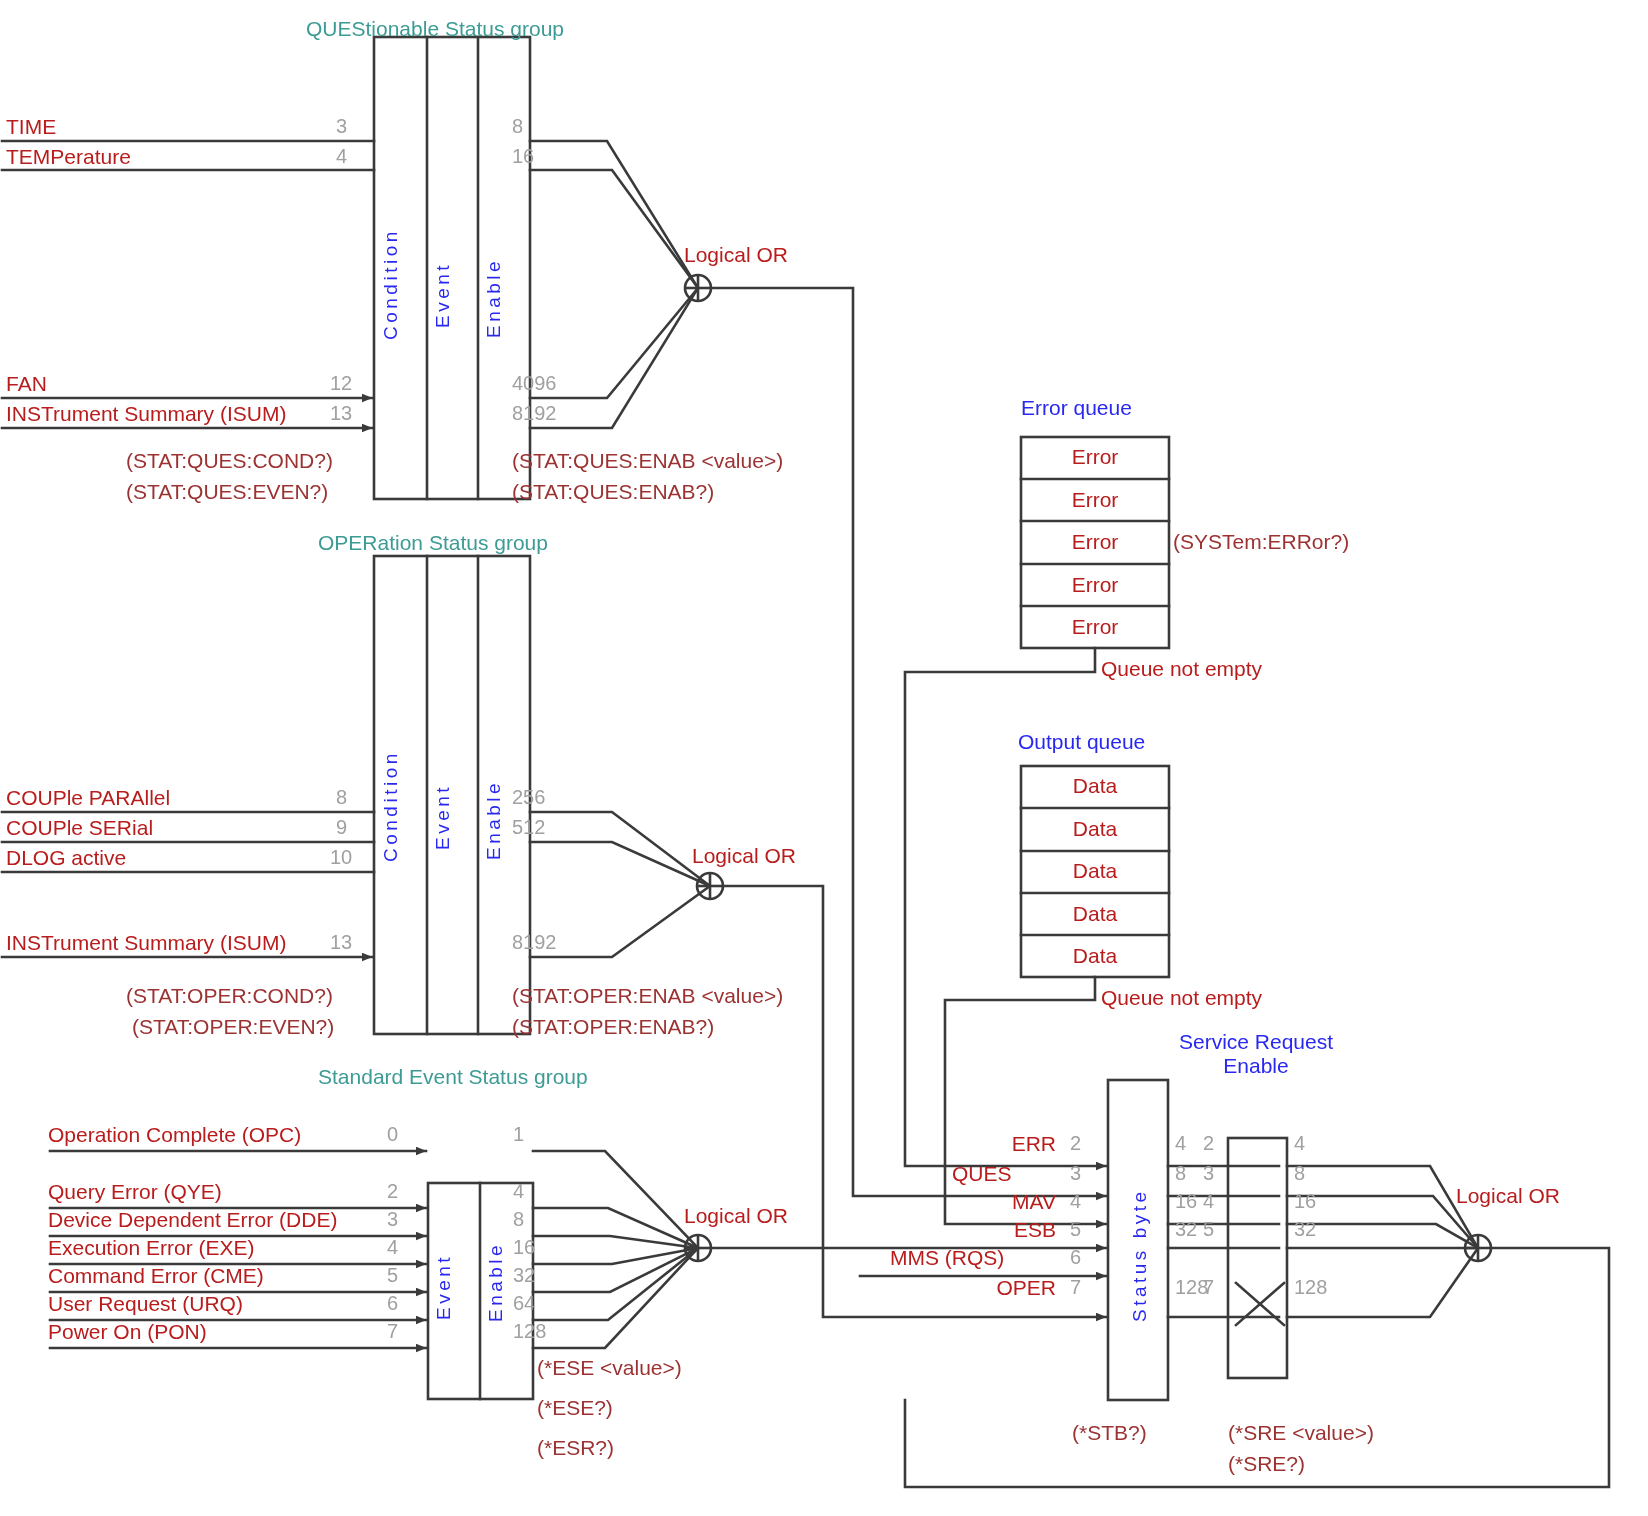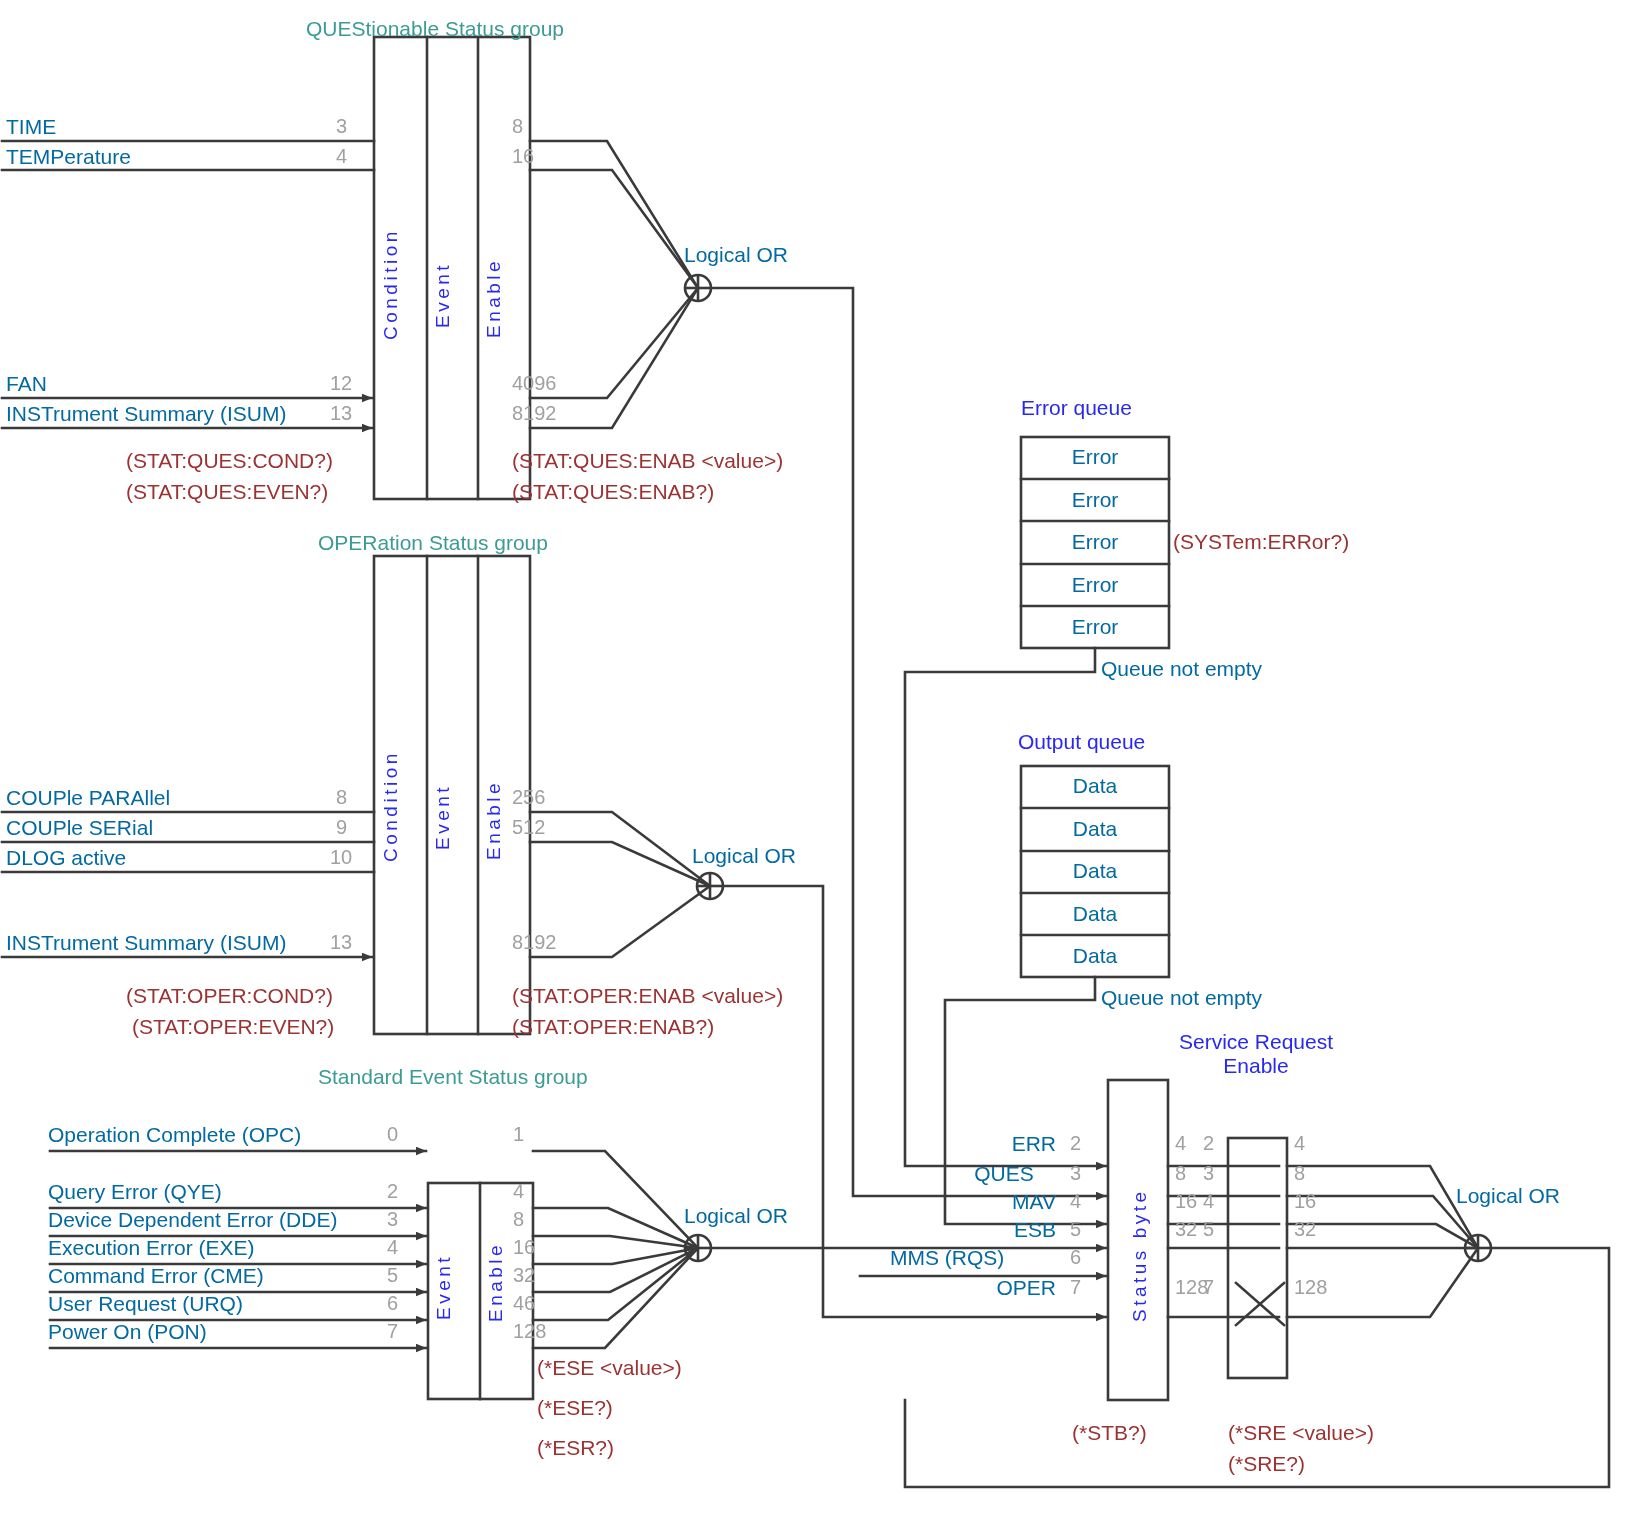--- a/index.html
+++ b/index.html
@@ -3,21 +3,21 @@
 <meta charset="utf-8">
 <style>
   html,body{margin:0;padding:0;background:#ffffff;}
   #root{position:relative;width:1648px;height:1516px;background:#fff;
         font-family:"Liberation Sans",sans-serif;overflow:hidden;}
   svg{position:absolute;left:0;top:0;width:1648px;height:1516px;}
   .lbl{position:absolute;white-space:pre;line-height:1;}
   .t-group{color:#3d9b95;font-size:21px;}
   .t-blue{color:#2828f0;font-size:21px;}
   .t-red{color:#9c3232;font-size:21px;}
-  .t-dark{color:#0369a1;font-size:21px;}
+  .t-dark{color:#b91c1c;font-size:21px;}
   .t-gray{color:#a0a0a0;font-size:20px;}
   .t-vert{color:#2828f0;font-size:19px;letter-spacing:3.5px;
           writing-mode:vertical-rl;transform:rotate(180deg);text-orientation:mixed;}
   .ctr{text-align:center;}
 </style>
 </head>
 <body>
 
 <div id="root">
 
@@ -235,21 +235,21 @@
 <div class="lbl t-dark" style="left:48px;top:1237px;">Execution Error (EXE)</div>
 <div class="lbl t-gray" style="left:387px;top:1237px;">4</div>
 <div class="lbl t-gray" style="left:513px;top:1237px;">16</div>
 
 <div class="lbl t-dark" style="left:48px;top:1265px;">Command Error (CME)</div>
 <div class="lbl t-gray" style="left:387px;top:1265px;">5</div>
 <div class="lbl t-gray" style="left:513px;top:1265px;">32</div>
 
 <div class="lbl t-dark" style="left:48px;top:1293px;">User Request (URQ)</div>
 <div class="lbl t-gray" style="left:387px;top:1293px;">6</div>
-<div class="lbl t-gray" style="left:513px;top:1293px;">46</div>
+<div class="lbl t-gray" style="left:513px;top:1293px;">64</div>
 
 <div class="lbl t-dark" style="left:48px;top:1321px;">Power On (PON)</div>
 <div class="lbl t-gray" style="left:387px;top:1321px;">7</div>
 <div class="lbl t-gray" style="left:513px;top:1321px;">128</div>
 
 <div class="lbl t-vert" style="left:434px;top:1220px;height:100px;">Event</div>
 <div class="lbl t-vert" style="left:486px;top:1212px;height:110px;">Enable</div>
 
 <div class="lbl t-red" style="left:537px;top:1357px;">(*ESE &lt;value&gt;)</div>
 <div class="lbl t-red" style="left:537px;top:1397px;">(*ESE?)</div>
@@ -274,21 +274,21 @@
 <div class="lbl t-dark ctr" style="left:1021px;top:945px;width:148px;">Data</div>
 <div class="lbl t-dark" style="left:1101px;top:987px;">Queue not empty</div>
 
 <div class="lbl t-vert" style="left:1130px;top:1182px;height:140px;">Status byte</div>
 <div class="lbl t-red" style="left:1072px;top:1422px;">(*STB?)</div>
 
 <div class="lbl t-dark" style="right:0;left:952px;top:1133px;width:104px;text-align:right;">ERR</div>
 <div class="lbl t-gray" style="left:1070px;top:1133px;">2</div>
 <div class="lbl t-gray" style="left:1175px;top:1133px;">4</div>
 
-<div class="lbl t-dark" style="left:952px;top:1163px;width:104px;text-align:center;">QUES</div>
+<div class="lbl t-dark" style="left:952px;top:1163px;width:104px;text-align:left;">QUES</div>
 <div class="lbl t-gray" style="left:1070px;top:1163px;">3</div>
 <div class="lbl t-gray" style="left:1175px;top:1163px;">8</div>
 
 <div class="lbl t-dark" style="left:952px;top:1191px;width:104px;text-align:right;">MAV</div>
 <div class="lbl t-gray" style="left:1070px;top:1191px;">4</div>
 <div class="lbl t-gray" style="left:1175px;top:1191px;">16</div>
 
 <div class="lbl t-dark" style="left:952px;top:1219px;width:104px;text-align:right;">ESB</div>
 <div class="lbl t-gray" style="left:1070px;top:1219px;">5</div>
 <div class="lbl t-gray" style="left:1175px;top:1219px;">32</div>

